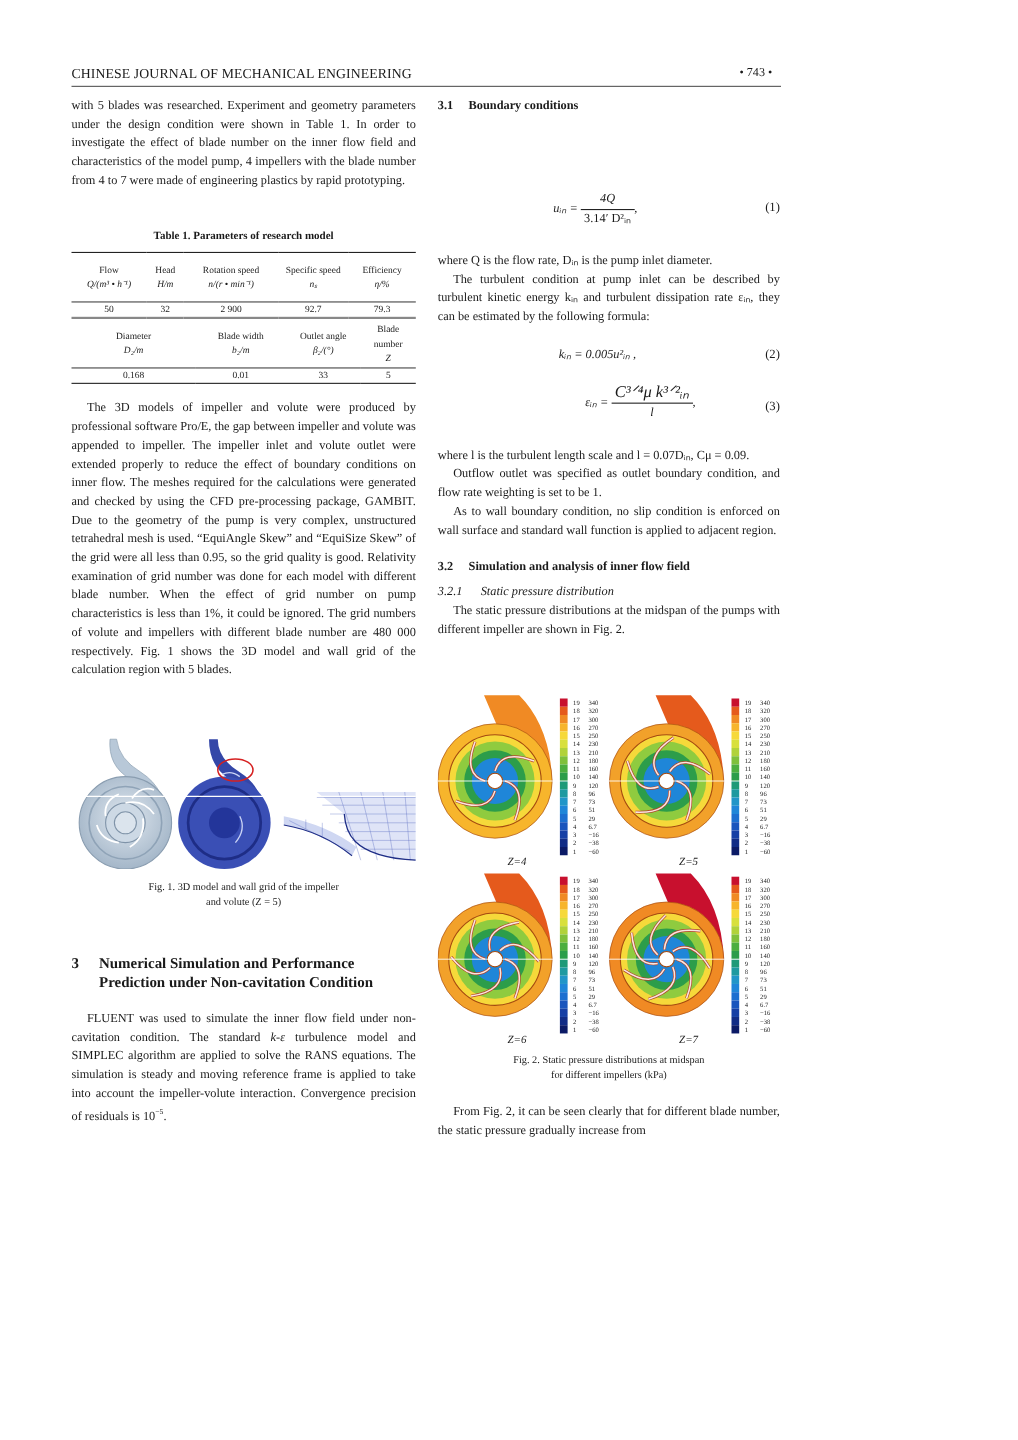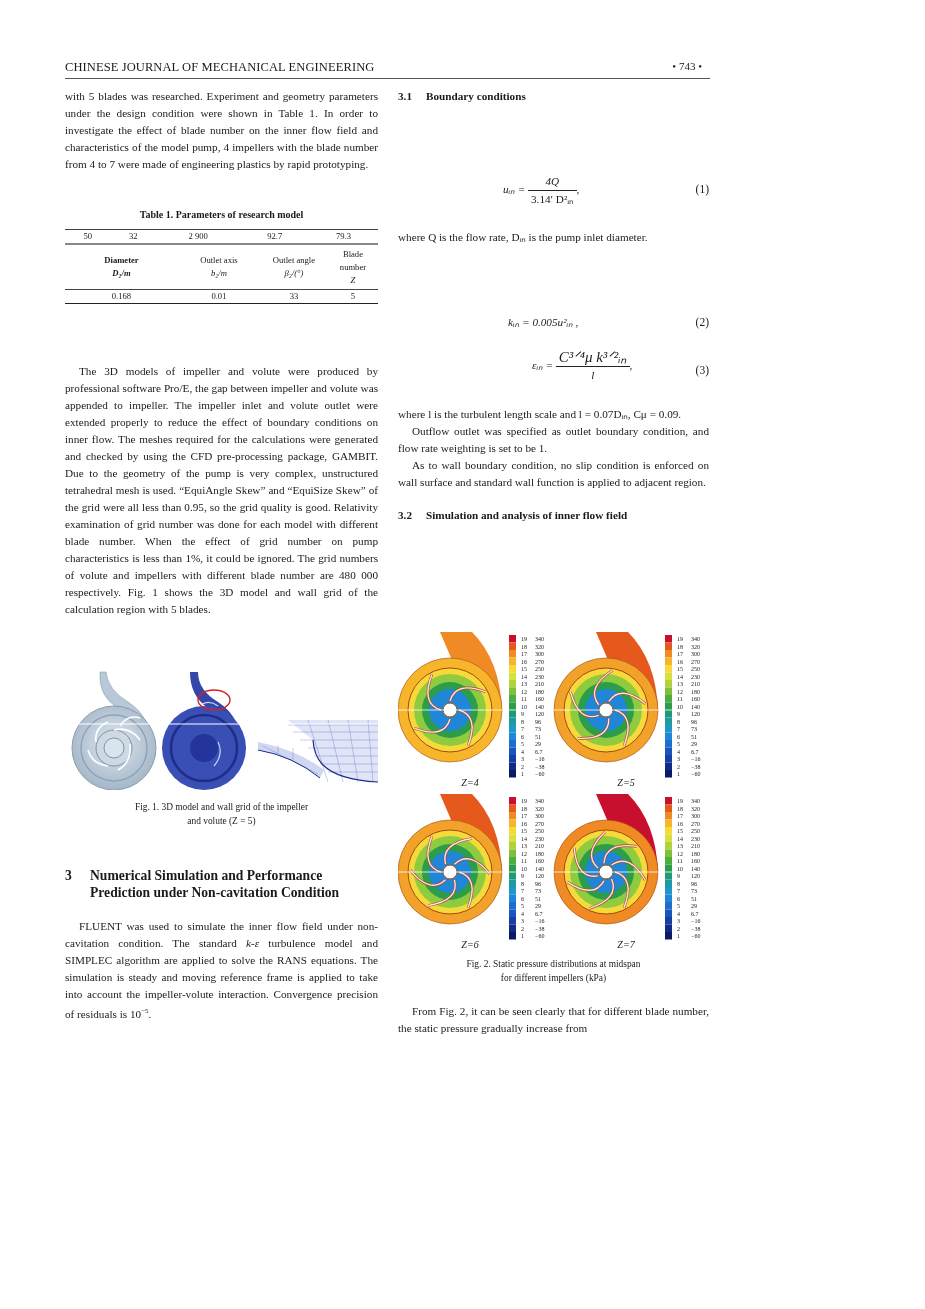--- a/index.html
+++ b/index.html
@@ -40,34 +40,41 @@
 </div>
 
 <div class="col left" style="top:88px;">
   <p class="noind">with 5 blades was researched. Experiment and geometry parameters under the design condition were shown in Table 1. In order to investigate the effect of blade number on the inner flow field and characteristics of the model pump, 4 impellers with the blade number from 4 to 7 were made of engineering plastics by rapid prototyping.</p>
 </div>
 
 <div class="col left" style="top:206px;">
   <div class="cap" style="margin-bottom:6px;">Table 1.    Parameters of research model</div>
   <table class="params">
     <tbody>
+        <tr style="border-top:1.5px solid #222;">
+      <td style="height:44px;"><span>Flow</span><br><i>Q/(m³ • h⁻¹)</i></td>
+      <td><span>Head</span><br><i>H/m</i></td>
+      <td><span>Rotation speed</span><br><i>n/(r • min⁻¹)</i></td>
+      <td style="width:60px;"><span>Specific speed</span><br><i>nₛ</i></td>
+      <td><span>Efficiency</span><br><i>η/%</i></td>
+    </tr>
     <tr style="border-top:1px solid #444; border-bottom:2.5px solid #888;">
       <td>50</td>
       <td>32</td>
       <td>2 900</td>
       <td>92.7</td>
       <td>79.3</td>
     </tr>
   </tbody>
     </table>
   <table class="params">
     <tbody>
         <tr>
-      <td colspan="2" style="height:44px; width:118px;font-weight:bold;"><span>Diameter</span><br><i>D₂/m</i></td>
-      <td style="width:78px;"><span>Outlet axis</span><br><i>b₂/m</i></td>
+      <td colspan="2" style="height:44px; width:118px;"><span>Diameter</span><br><i>D₂/m</i></td>
+      <td style="width:78px;"><span>Blade width</span><br><i>b₂/m</i></td>
       <td style="width:64px;"><span>Outlet angle</span><br><i>β₂/(°)</i></td>
       <td><span>Blade number</span><br><i>Z</i></td>
     </tr>
     <tr style="border-top:1px solid #444; border-bottom:1.5px solid #222;">
       <td colspan="2">0.168</td>
       <td>0.01</td>
       <td>33</td>
       <td>5</td>
     </tr>
   </tbody>
@@ -160,40 +167,43 @@
 <div class="col right" style="top:173px; height:40px;">
   <div style="position:absolute; left:105px; top:0;">
     <span style="font-style:italic;">uᵢₙ =</span>
     <span class="frac"><span class="n" style="font-style:italic;">4Q</span><span class="d">3.14′  D²ᵢₙ</span></span><span>,</span>
   </div>
   <span class="eqnum" style="top:8px;">(1)</span>
 </div>
 
 <div class="col right" style="top:229px;">
   <p class="noind">where  Q is the flow rate, Dᵢₙ is the pump inlet diameter.</p>
+  <p>The turbulent condition at pump inlet can be described by turbulent kinetic energy kᵢₙ and turbulent dissipation rate εᵢₙ, they can be estimated by the following formula:</p>
 </div>
 
 <div class="col right" style="top:314px; height:20px;">
   <span style="position:absolute; left:110px; font-style:italic;">kᵢₙ = 0.005u²ᵢₙ ,</span>
   <span class="eqnum">(2)</span>
 </div>
 
 <div class="col right" style="top:349px; height:40px;">
   <div style="position:absolute; left:105px; top:0;">
     <span style="font-style:italic;margin-left:29px;">εᵢₙ =</span>
     <span class="frac"><span class="n" style="font-style:italic; font-size:15px;">C³ᐟ⁴μ k³ᐟ²ᵢₙ</span><span class="d" style="font-style:italic;">l</span></span><span>,</span>
   </div>
   <span class="eqnum" style="top:13px;">(3)</span>
 </div>
 
 <div class="col right" style="top:406px;">
   <p class="noind">where  l is the turbulent length scale and l = 0.07Dᵢₙ,        Cμ = 0.09.</p>
   <p>Outflow outlet was specified as outlet boundary condition, and flow rate weighting is set to be 1.</p>
   <p>As to wall boundary condition, no slip condition is enforced on wall surface and standard wall function is applied to adjacent region.</p>
   <div class="h3" style="margin-top:16px;"><span class="num">3.2</span><span>Simulation and analysis of inner flow field</span></div>
+  <div class="h4" style="margin-top:6px;"><span class="num">3.2.1</span><span>Static pressure distribution</span></div>
+  <p>The static pressure distributions at the midspan of the pumps with different impeller are shown in Fig. 2.</p>
 </div>
 
 <div class="fig2">
   <svg id="fig2svg" width="312" height="322" viewBox="0 0 312 322">
       <g transform="translate(0,0)">
         <path d="M42 2 L74 2 Q102 30 104 80 L94 80 Q90 40 54 30 Z" fill="#f08a24"></path>
         <circle cx="52" cy="80" r="52" fill="#f7b52c" stroke="#a54a10" stroke-width="0.6"></circle>
         <circle cx="52" cy="80" r="42" fill="#f6d93a" stroke="#a54a10" stroke-width="1"></circle>
         <circle cx="52" cy="80" r="36" fill="#8fcb3f"></circle>
         <circle cx="52" cy="80" r="28" fill="#2c9d4a"></circle>

